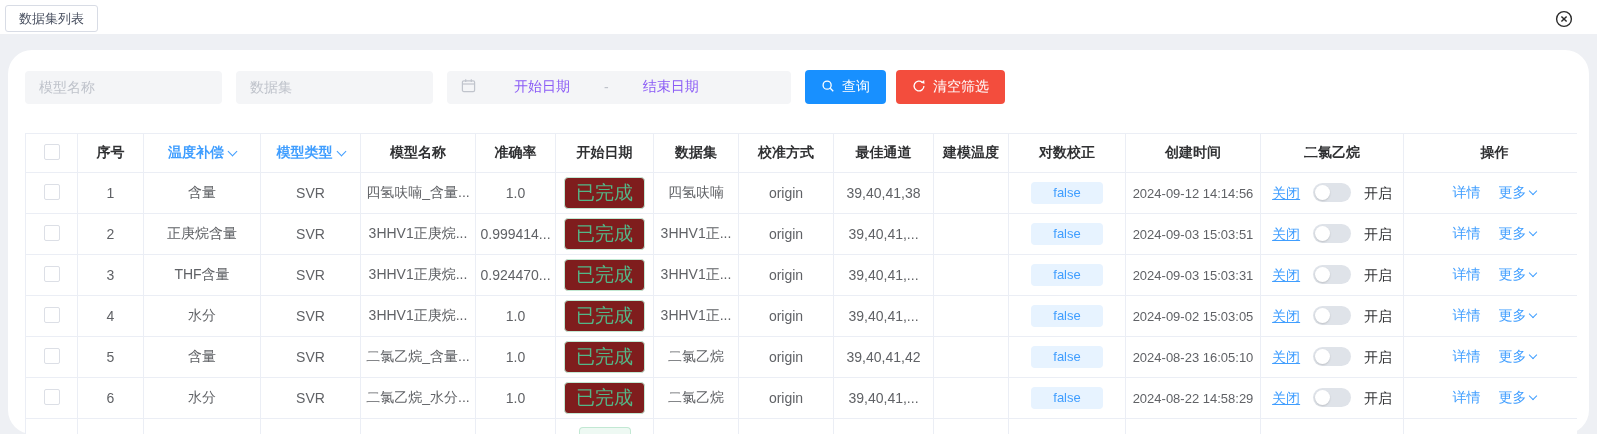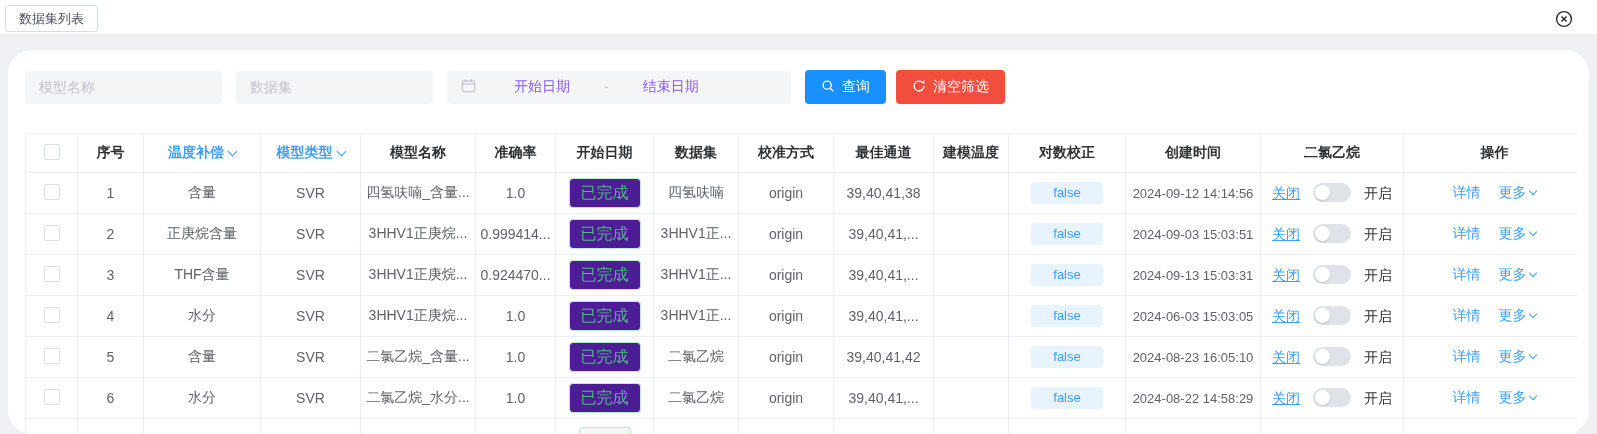--- a/index.html
+++ b/index.html
@@ -45,22 +45,22 @@
     overflow:hidden; white-space:nowrap; }
   th { height:39px; font-size:14px; font-weight:700; color:#303133; }
   th.sortable { color:#409eff; }
   td { height:41px; font-size:14px; color:#606266; }
   td.dt { font-size:13px; }
   .chev { display:inline-block; width:7px; height:7px; border-right:1.6px solid currentColor;
     border-bottom:1.6px solid currentColor; transform:rotate(45deg);
     margin-left:5px; vertical-align:2px; }
   .cb { width:16px; height:16px; appearance:none; -webkit-appearance:none;
     border:1px solid #dcdfe6; border-radius:2px; background:#fff; cursor:pointer; }
-  .badge-green { display:inline-block; padding:5px 11px; font-size:16px; color:#53b787;
-    background:#4c1d95; border:1px solid #c2e8d3; border-radius:4px; line-height:1.1; }
+  .badge-green { display:inline-block; padding:5px 11px; font-size:19px; color:#53b787;
+    background:#7f1d1d; border:1px solid #c2e8d3; border-radius:4px; line-height:1.1; }
   .badge-blue { display:inline-block; padding:4px 22px; font-size:13px; color:#409eff;
     background:#e7f3ff; border-radius:4px; line-height:1.1; }
   .toggle-cell .t-off { color:#409eff; margin-right:9px;text-decoration:underline; }
   .toggle-cell .t-on { color:#303133; margin-left:9px;font-family:Liberation Serif, serif; }
   .switch { display:inline-block; width:38px; height:19px; border-radius:10px;
     background:#dfe3e9; position:relative; vertical-align:-4px; cursor:pointer; }
   .switch .knob { position:absolute; left:2px; top:2px; width:15px; height:15px;
     border-radius:50%; background:#fff; box-shadow:0 1px 2px rgba(0,0,0,.15); }
   .action-cell a { color:#409eff; text-decoration:none; cursor:pointer; }
   .action-cell a.more { margin-left:14px; }
@@ -246,21 +246,21 @@
     <td>
       <span class="badge-green">已完成</span>
     </td>
     <td>3HHV1正...</td>
     <td>origin</td>
     <td>39,40,41,...</td>
     <td></td>
     <td>
       <span class="badge-blue">false</span>
     </td>
-    <td class="dt">2024-09-13 15:03:31</td>
+    <td class="dt">2024-09-03 15:03:31</td>
     <td class="toggle-cell">
       <span class="t-off">关闭</span>
       <span class="switch"><span class="knob"></span></span>
       <span class="t-on">开启</span>
     </td>
     <td class="action-cell">
       <a>详情</a>
       <a class="more">更多</a><span class="chev"></span>
     </td>
   </tr>
@@ -277,21 +277,21 @@
     <td>
       <span class="badge-green">已完成</span>
     </td>
     <td>3HHV1正...</td>
     <td>origin</td>
     <td>39,40,41,...</td>
     <td></td>
     <td>
       <span class="badge-blue">false</span>
     </td>
-    <td class="dt">2024-06-03 15:03:05</td>
+    <td class="dt">2024-09-02 15:03:05</td>
     <td class="toggle-cell">
       <span class="t-off">关闭</span>
       <span class="switch"><span class="knob"></span></span>
       <span class="t-on">开启</span>
     </td>
     <td class="action-cell">
       <a>详情</a>
       <a class="more">更多</a><span class="chev"></span>
     </td>
   </tr>

